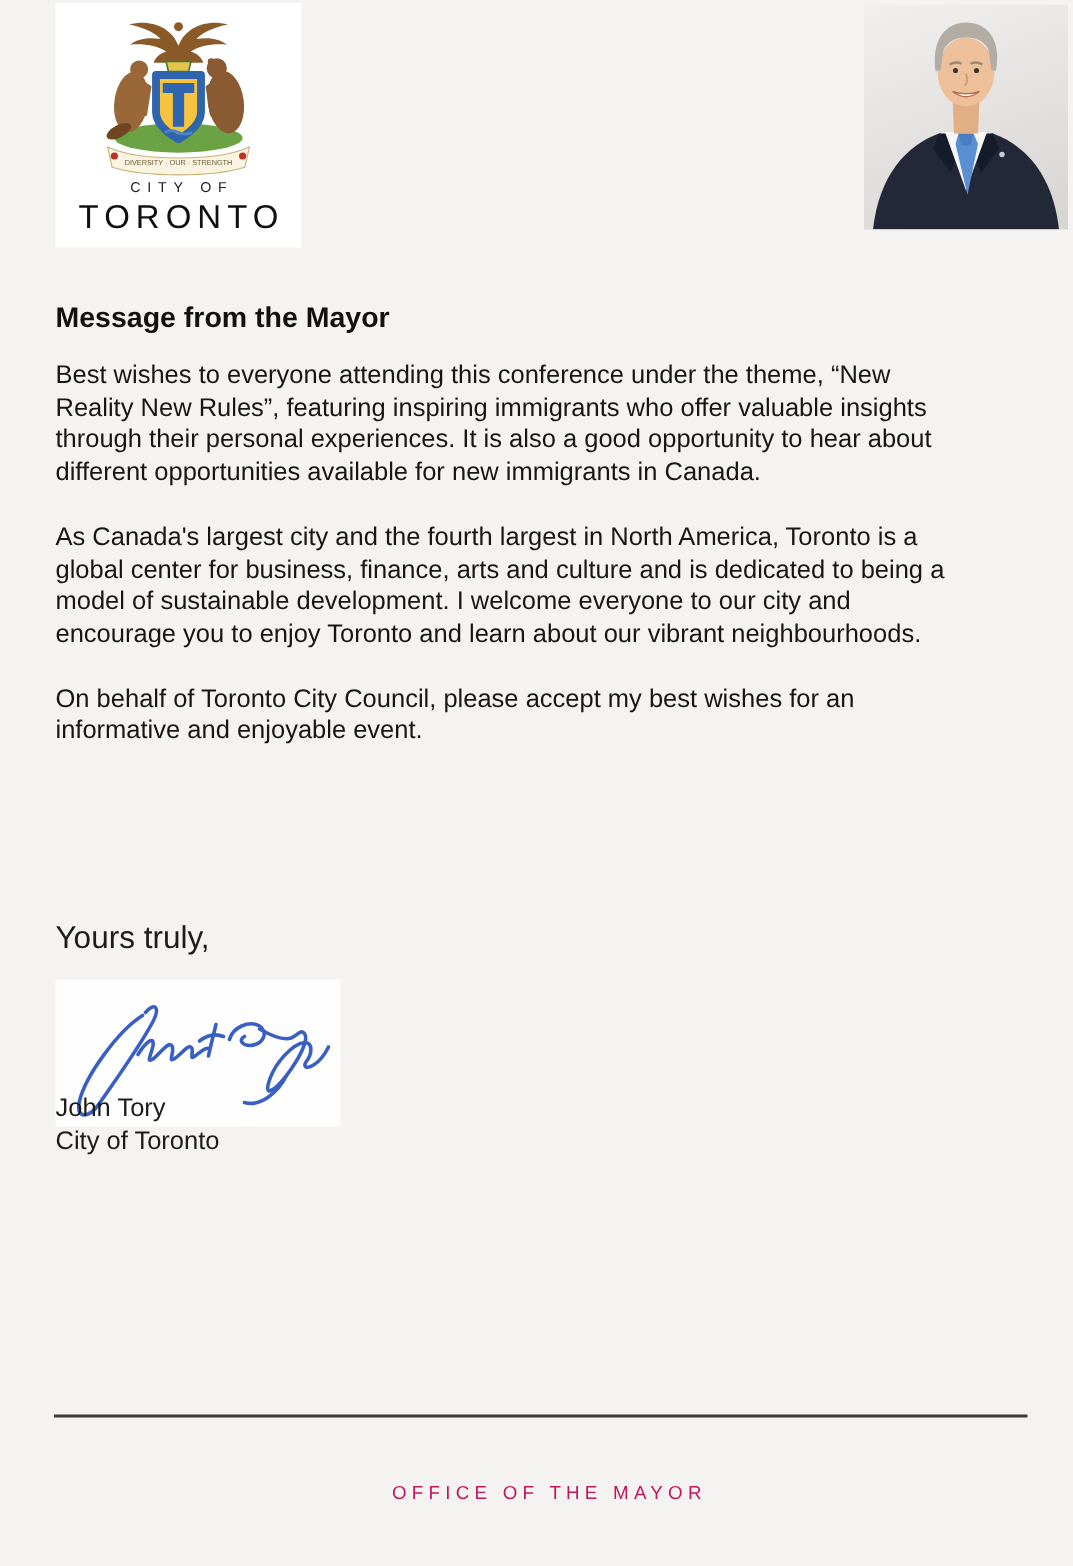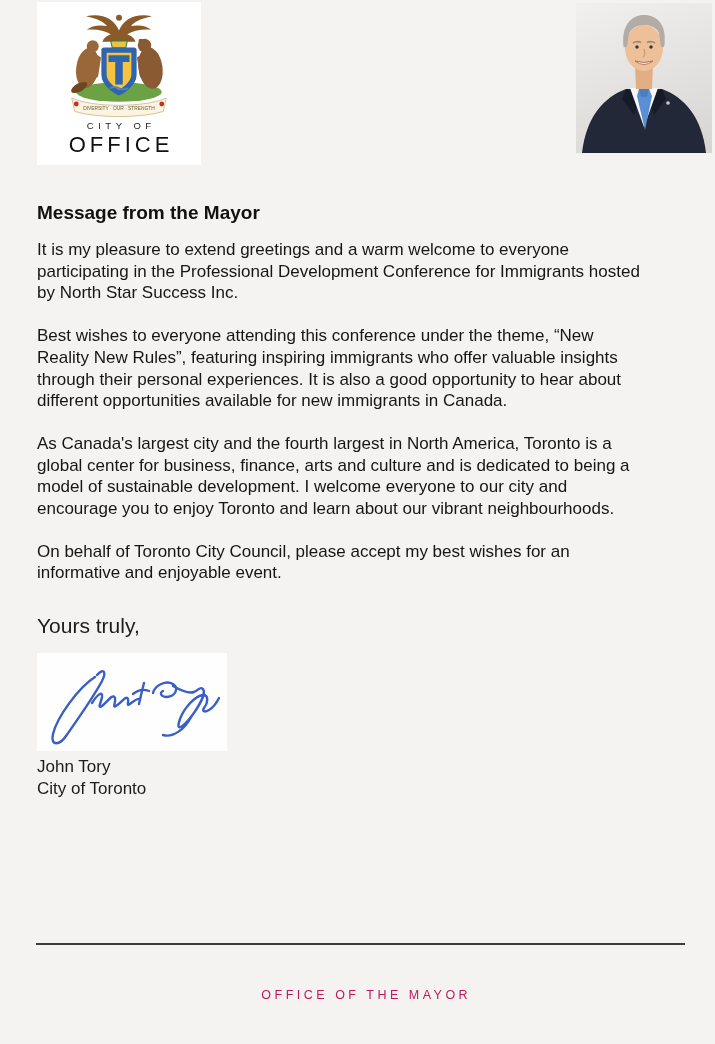--- a/index.html
+++ b/index.html
@@ -41,21 +41,21 @@
   .letter-body {
     position:absolute; left:37px; top:239px; width:662px;
     font-size:17px; line-height:21.7px; color:#161616;
   }
   .letter-body p { white-space:pre-line; margin:0 0 21px 0; }
   .closing { position:absolute; left:37px; top:614px; font-size:21px; }
   .signature-box {
     position:absolute; left:37px; top:653px; width:190px; height:98px;
     background:#fefefe;
   }
-  .name-block { position:absolute; left:37px; top:756px; font-size:17px; line-height:21.5px; }
+  .name-block { position:absolute; left:37px; top:728px; font-size:17px; line-height:21.5px; }
 
   
   .footer-rule {
     position:absolute; left:36px; top:943px; width:649px; height:2px;
     background:#3b3b3b;
   }
   .footer-text {
     position:absolute; left:37px; top:988px; width:655px; text-align:center;
     font-size:12.5px; color:#be185d;
   }
@@ -94,21 +94,21 @@
       <path d="M60,60 L100,60 L100,93 C100,107 80,117 80,117 C80,117 60,107 60,93 Z" fill="#f5c33e" stroke="#2f65ae" stroke-width="7" stroke-linejoin="round"></path>
       <path d="M66,67 L94,67 L94,76 L85,76 L85,106 L75,106 L75,76 L66,76 Z" fill="#2f65ae"></path>
       <path d="M68,111 Q74,108 80,111 T92,111" stroke="#4b86c4" stroke-width="2.5" fill="none"></path>
 
       <path d="M17,124 C45,137 115,137 143,124 L139,142 C110,151 50,151 21,142 Z" fill="#fbf4e2" stroke="#c9b077" stroke-width="1"></path>
       <circle cx="23" cy="132" r="3.2" fill="#c03026"></circle>
       <circle cx="137" cy="132" r="3.2" fill="#c03026"></circle>
       <text x="80" y="140" text-anchor="middle" font-size="6.5" fill="#6a5a33" font-family="Liberation Sans, sans-serif">DIVERSITY · OUR · STRENGTH</text>
     </svg>
     <div class="city-of">CITY OF</div>
-    <div class="toronto-wordmark">OFFICE</div>
+    <div class="toronto-wordmark">TORONTO</div>
   </div>
 
   <div class="photo-box">
     <svg width="136" height="150" viewBox="0 0 136 150">
 
       <path d="M6,150 C10,114 28,94 50,86 L86,86 C108,94 126,114 130,150 Z" fill="#232838"></path>
       <path d="M50,86 L66,88 L58,112 L46,96 Z" fill="#161b29"></path>
       <path d="M86,86 L70,88 L78,112 L90,96 Z" fill="#161b29"></path>
 
       <path d="M54,85 L68,124 L82,85 Z" fill="#f7f7f7"></path>
@@ -129,23 +129,20 @@
       <path d="M68,46 Q70,52 67,54" stroke="#d19a70" stroke-width="1.3" fill="none"></path>
       <path d="M59,58 Q68,65 77,58 Q68,61 59,58 Z" fill="#ffffff" stroke="#b3714d" stroke-width="1"></path>
 
       <circle cx="92" cy="100" r="1.8" fill="#c8ccd6"></circle>
     </svg>
   </div>
 
   <div class="title-row">Message from the Mayor</div>
 
   <div class="letter-body">
-    <p>It is my pleasure to extend greetings and a warm welcome to everyone
-participating in the Professional Development Conference for Immigrants hosted
-by North Star Success Inc.</p>
     <p>Best wishes to everyone attending this conference under the theme, “New
 Reality New Rules”, featuring inspiring immigrants who offer valuable insights
 through their personal experiences. It is also a good opportunity to hear about
 different opportunities available for new immigrants in Canada.</p>
     <p>As Canada's largest city and the fourth largest in North America, Toronto is a
 global center for business, finance, arts and culture and is dedicated to being a
 model of sustainable development. I welcome everyone to our city and
 encourage you to enjoy Toronto and learn about our vibrant neighbourhoods.</p>
     <p>On behalf of Toronto City Council, please accept my best wishes for an
 informative and enjoyable event.</p>

